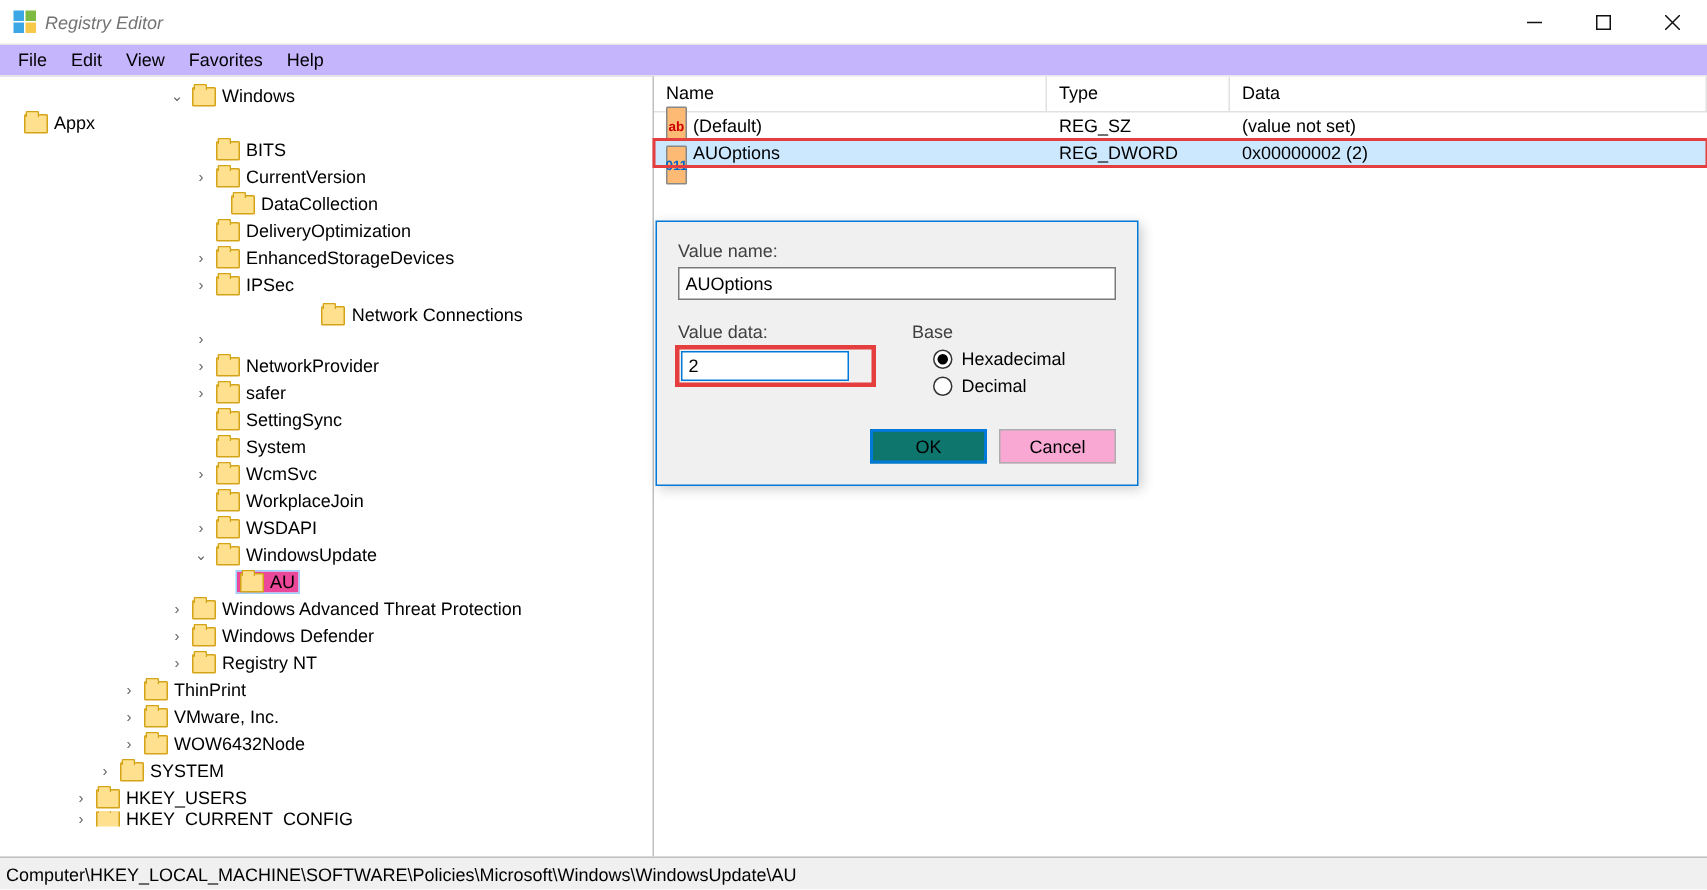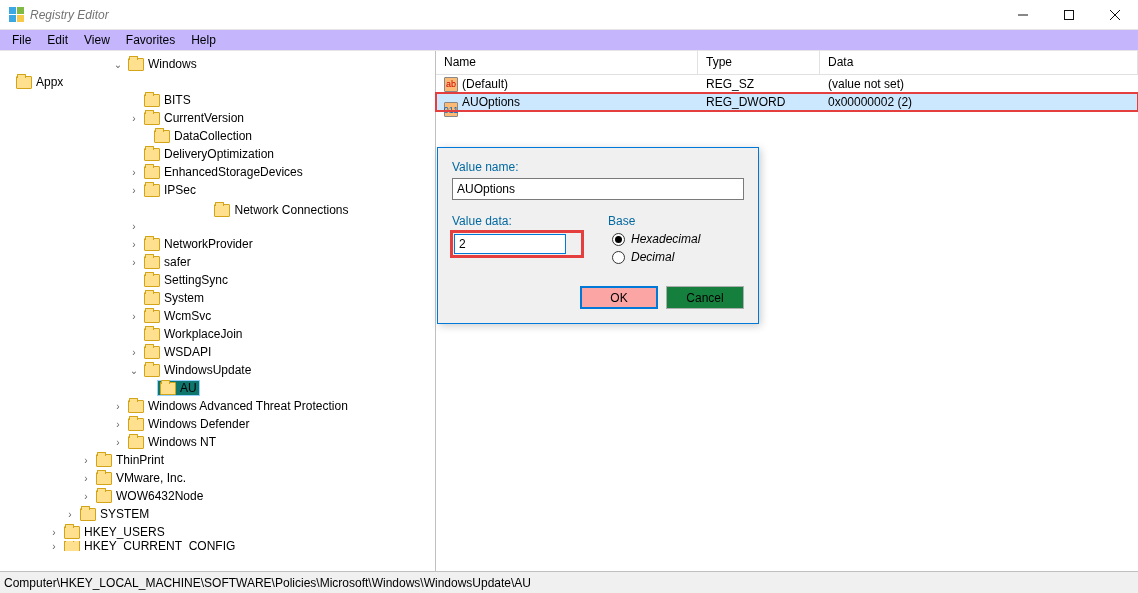--- a/index.html
+++ b/index.html
@@ -22,63 +22,63 @@
 .main { display: flex; height: calc(100% - 30px - 21px - 22px); }
 .tree-pane { width: 436px; border-right: 1px solid #c0c0c0; overflow: hidden; position: relative; padding-top: 4px; }
 .list-pane { flex: 1; position: relative; }
 
 
 .tree { color: #000; }
 .row { display: flex; align-items: center; height: 18px; white-space: nowrap; }
 .exp { width: 12px; height: 12px; margin-right: 2px; display: inline-flex; align-items: center; justify-content: center; color: #666; font-size: 10px; }
 .folder { width: 16px; height: 13px; margin-right: 4px; background: #ffe08f; border: 1px solid #d4a418; border-radius: 1px; position: relative; }
 .folder::before { content: ""; position: absolute; top: -3px; left: 0; width: 7px; height: 3px; background: #ffe08f; border: 1px solid #d4a418; border-bottom: none; border-radius: 1px 1px 0 0; }
-.row.selected .label-wrap { background: #0f766e; outline: 1px solid #99d1ff; }
+.row.selected .label-wrap { background: #ec4899; outline: 1px solid #99d1ff; }
 .label-wrap { padding: 0 2px; display: inline-flex; align-items: center; }
 
 
 .list-header { display: flex; height: 24px; border-bottom: 1px solid #e1e1e1; background: #fff; }
 .col { border-right: 1px solid #e1e1e1; padding: 4px 8px; color: #000; }
 .col-name { width: 262px; }
 .col-type { width: 122px; }
 .col-data { flex: 1; }
 .list-row { display: flex; height: 18px; align-items: center; }
 .cell { padding: 0 8px; display: flex; align-items: center; gap: 4px; }
 .cell-name { width: 262px; }
 .cell-type { width: 122px; }
 .cell-data { flex: 1; }
-.valicon { width: 14px; height: 15px; font-size: 9px; display: inline-flex; align-items: center; justify-content: center; border: 1px solid #888; background: #fdba74; color: #c00; font-weight: normal; border-radius: 1px; }
+.valicon { width: 14px; height: 26px; font-size: 9px; display: inline-flex; align-items: center; justify-content: center; border: 1px solid #888; background: #fdba74; color: #c00; font-weight: bold; border-radius: 1px; }
 .valicon.dword { color: #0066cc; margin-top: 15px; }
 .highlight-row { background: #cce8ff; outline: 2px solid #e53e3e; outline-offset: -1px; position: relative; }
 
 
 .statusbar { height: 22px; border-top: 1px solid #c0c0c0; display: flex; align-items: center; padding: 0 4px; color: #000; background: #f0f0f0; }
 
 
 .dialog { position: absolute; top: 96px; left: 1px; width: 322px; background: #f0f0f0; border: 1px solid #0078d7; box-shadow: 2px 2px 8px rgba(0,0,0,0.2); }
 .dlg-title { background: #0078d7; color: #fff; height: 28px; display: flex; align-items: center; padding: 0 10px; }
 .dlg-title .close { width: 40px; height: 100%; display: flex; align-items: center; justify-content: center; margin-right: -10px; }
 .dlg-title .close svg { width: 10px; height: 10px; stroke: #fff; stroke-width: 1.2; }
 .dlg-body { padding: 12px 14px 14px; }
-.fld-label { color: #0369a1; margin-bottom: 4px; }
+.fld-label { color: #404040; margin-bottom: 4px; }
 .fld-input { width: 100%; height: 22px; border: 1px solid #7a7a7a; background: #fff; padding: 2px 4px; font-size: 12px; }
 .ro { background: #fff; color: #000; }
 .value-data-wrap { outline: 3px solid #e53e3e; outline-offset: -1px; padding: 2px; margin-top: 2px; }
 .value-data-wrap input { height: 20px; border: 1px solid #0078d7; width: 112px; padding: 1px 4px; }
 .value-data-wrap input::selection { background: #0078d7; color: #fff; }
 .dlg-row { display: flex; gap: 26px; margin-top: 14px; align-items: flex-start; }
 .col-left { flex: 0 0 130px; }
 .col-right { flex: 1; }
 .fieldset { }
-.radio-row { display: flex; align-items: flex-end; gap: 6px; margin: 4px 4px; font-style: italic; }
+.radio-row { display: flex; align-items: flex-end; gap: 6px; margin: 4px 14px; }
 .radio { width: 13px; height: 13px; border: 1px solid #333; border-radius: 50%; display: inline-flex; align-items: center; justify-content: center; background: #fff; }
 .radio.checked::after { content: ""; width: 7px; height: 7px; background: #000; border-radius: 50%; }
 .dlg-buttons { display: flex; justify-content: flex-end; gap: 8px; margin-top: 18px; }
-.btn { width: 78px; height: 23px; border: 1px solid #adadad; background: #15803d; display: inline-flex; align-items: center; justify-content: center; }
-.btn.primary { border: 2px solid #0078d7; background: #fca5a5; }
+.btn { width: 78px; height: 23px; border: 1px solid #adadad; background: #f9a8d4; display: inline-flex; align-items: center; justify-content: center; }
+.btn.primary { border: 2px solid #0078d7; background: #0f766e; }
 .spacer { flex: 1; }
 </style>
 </head>
 <body>
 
 <div class="titlebar">
   <div class="icon">
     <span style="background:#3ba7e5"></span>
       <span style="background:#7fbb42"></span>
     <span style="background:#3ba7e5"></span>
@@ -255,21 +255,21 @@
           <span class="exp">›</span>
           <span class="label-wrap">
             <span class="folder"></span>
             <span>Windows Defender</span>
           </span>
         </div>
         <div class="row" style="padding-left: 112px;">
           <span class="exp">›</span>
           <span class="label-wrap">
             <span class="folder"></span>
-            <span>Windows NT</span>
+            <span>Registry NT</span>
           </span>
         </div>
         <div class="row" style="padding-left: 80px;">
           <span class="exp">›</span>
           <span class="label-wrap">
             <span class="folder"></span>
             <span>ThinPrint</span>
           </span>
         </div>
         <div class="row" style="padding-left: 80px;">

